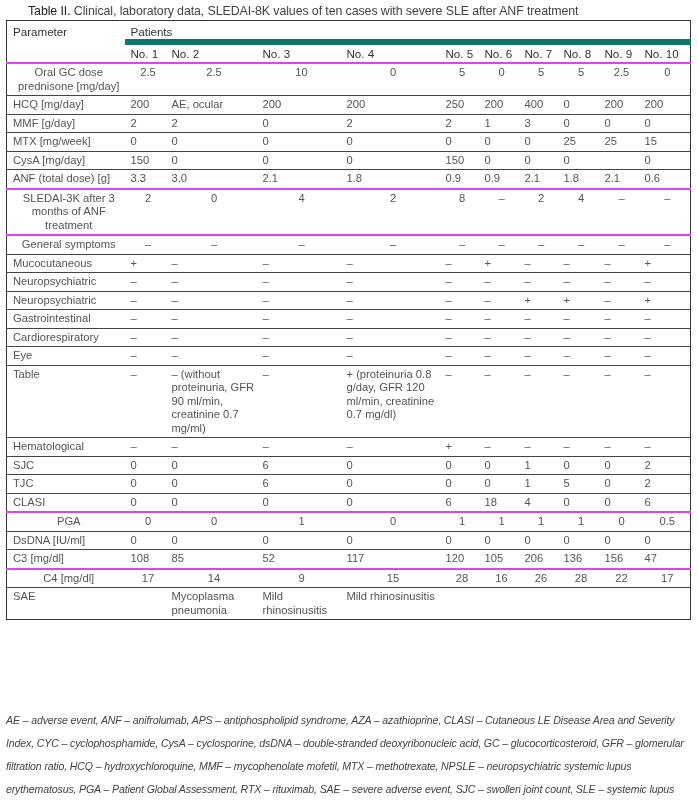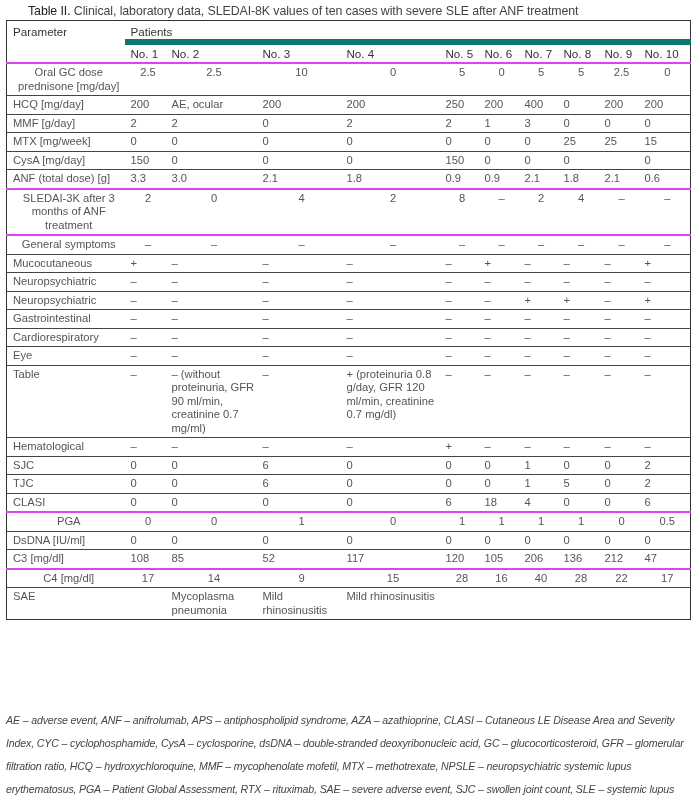--- a/index.html
+++ b/index.html
@@ -330,32 +330,32 @@
       <tr>
         <td class="param">C3 [mg/dl]</td>
         <td>108</td>
         <td>85</td>
         <td>52</td>
         <td>117</td>
         <td>120</td>
         <td>105</td>
         <td>206</td>
         <td>136</td>
-        <td>212</td>
+        <td>156</td>
         <td>47</td>
       </tr>
       <tr class="thick">
         <td class="param">C4 [mg/dl]</td>
         <td>17</td>
         <td>14</td>
         <td>9</td>
         <td>15</td>
         <td>28</td>
         <td>16</td>
-        <td>40</td>
+        <td>26</td>
         <td>28</td>
         <td>22</td>
         <td>17</td>
       </tr>
       <tr>
         <td class="param">SAE</td>
         <td></td>
         <td>Mycoplasma pneumonia</td>
         <td>Mild rhinosinusitis</td>
         <td>Mild rhinosinusitis</td>

